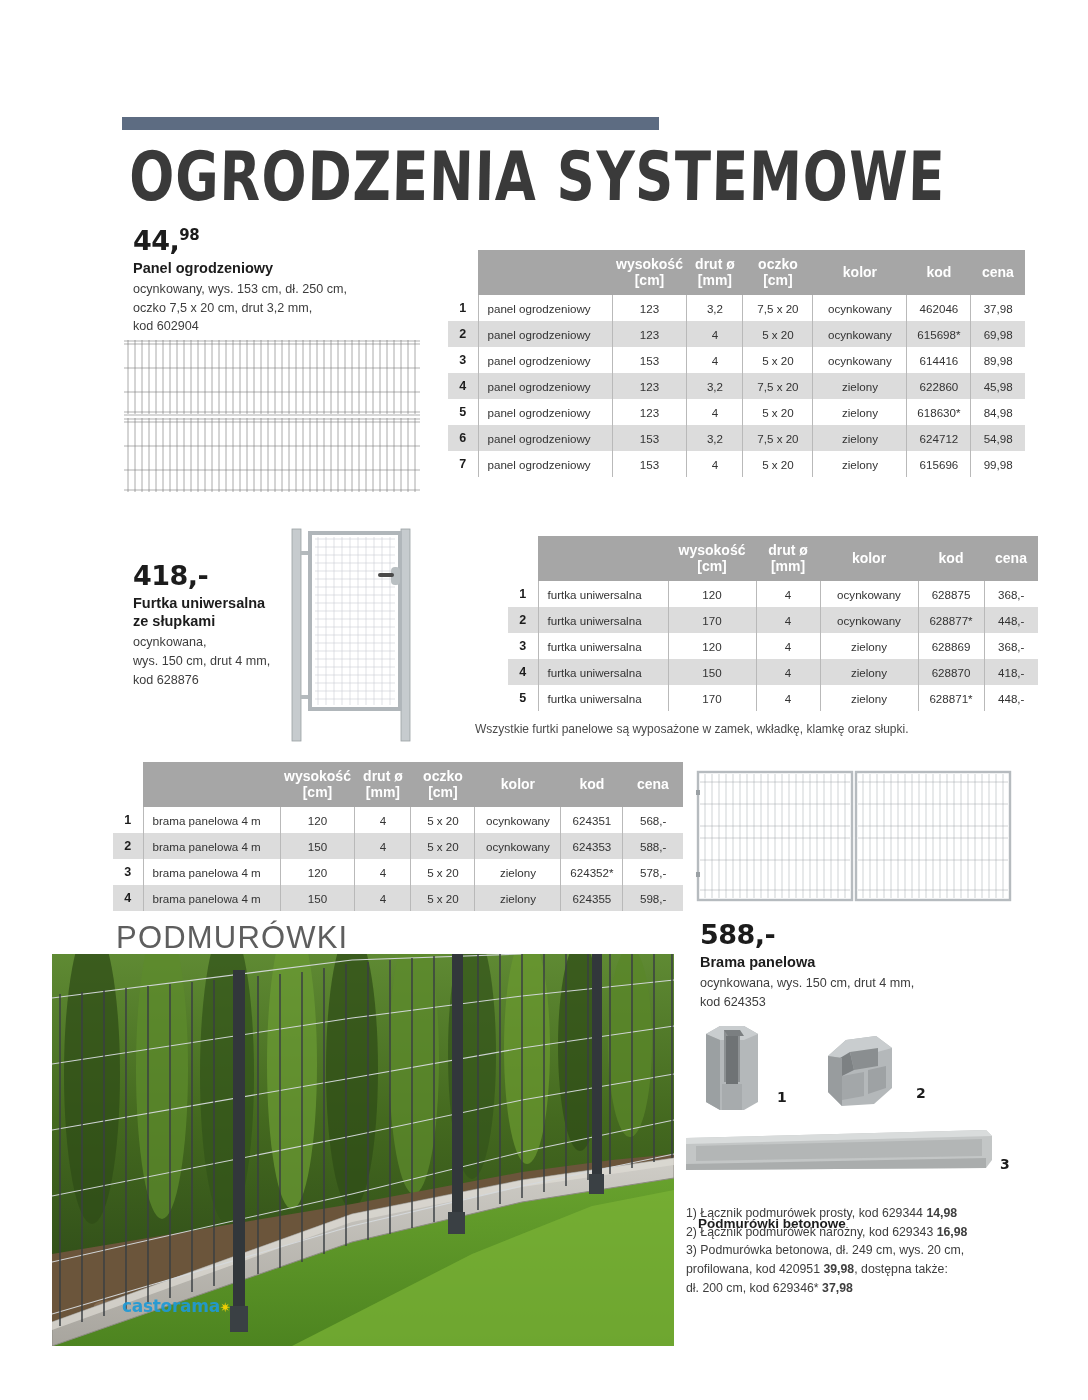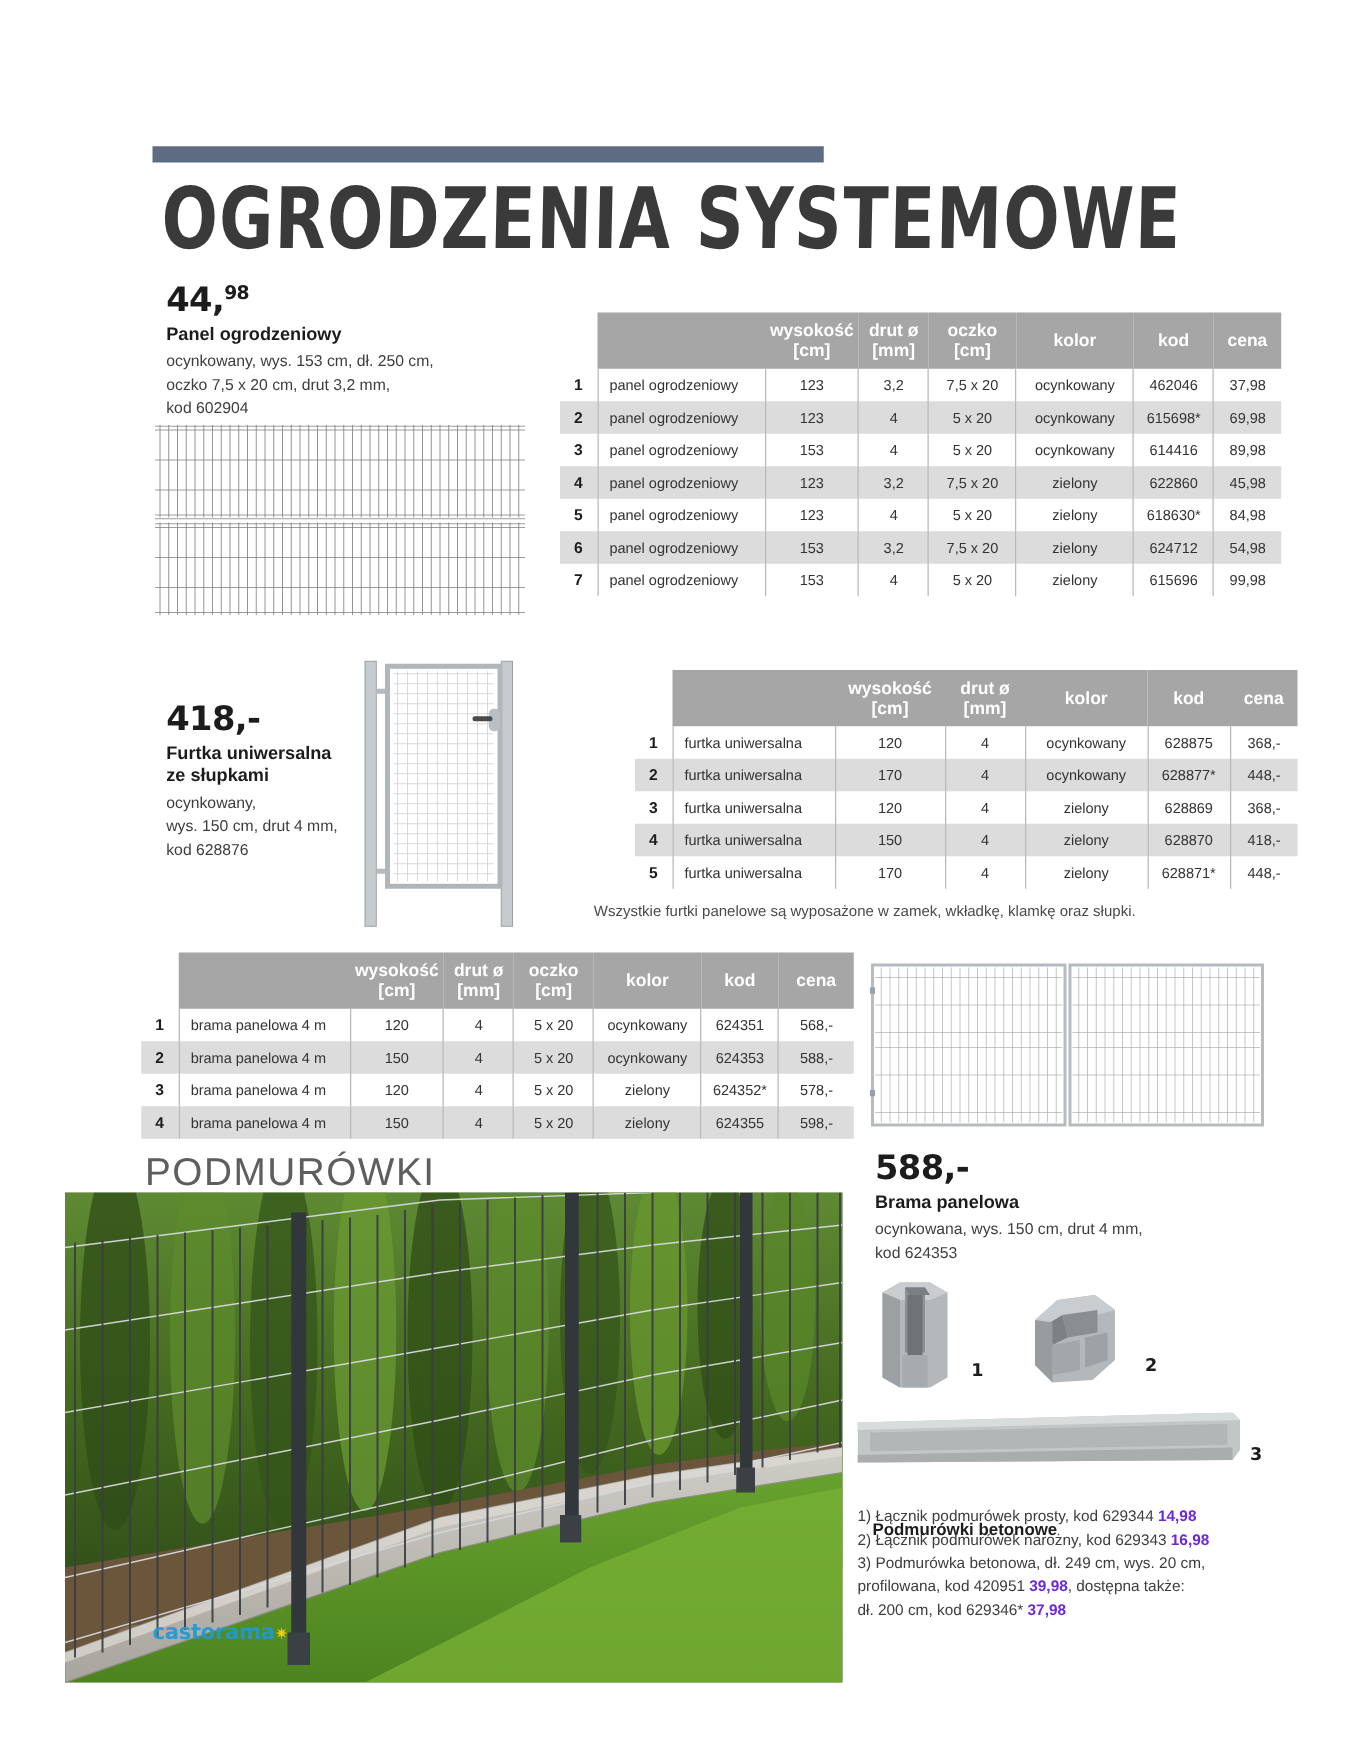--- a/index.html
+++ b/index.html
@@ -126,21 +126,21 @@
     color: #1f9ad6;
     font-family: "DejaVu Sans", sans-serif;
     letter-spacing: -0.3px;
     opacity: .92;
   }
   .logo .star { color: #ffd400; font-size: 13px; }
 
   
   .pb-title { position: absolute; font-size: 13.5px; font-weight: 700; color:#1c1c1c; }
   .pb-list { position: absolute; font-size: 12.3px; color: #3d3d3d; line-height: 1.52; width: 318px; }
-  .pb-list b { color: #6d28d9; }
+  .pb-list b { color: #404040; }
 
   .num-label {
     position: absolute;
     font-size: 14px; font-weight: 700; color: #1c1c1c;
     font-family: "DejaVu Sans", sans-serif;
   }
 </style>
 </head>
 <body>
 
@@ -373,21 +373,21 @@
   </table>
 </div>
 
 <div class="blurb" style="left:133px; top:562px; width:200px;">
   <div class="price">418,-</div>
   <div class="prod-name">
     <div>Furtka uniwersalna</div>
     <div>ze słupkami</div>
   </div>
   <div class="prod-desc">
-    <div>ocynkowany,</div>
+    <div>ocynkowana,</div>
     <div>wys. 150 cm, drut 4 mm,</div>
     <div>kod 628876</div>
   </div>
 </div>
 
 <div class="illus" style="left:288px; top:523px;">
   <svg width="140" height="222" viewBox="0 0 140 222">
 
     <rect x="4" y="6" width="9" height="212" fill="#c6cbce" stroke="#9aa0a4" stroke-width="0.8"></rect>
     <rect x="113" y="6" width="9" height="212" fill="#c6cbce" stroke="#9aa0a4" stroke-width="0.8"></rect>

